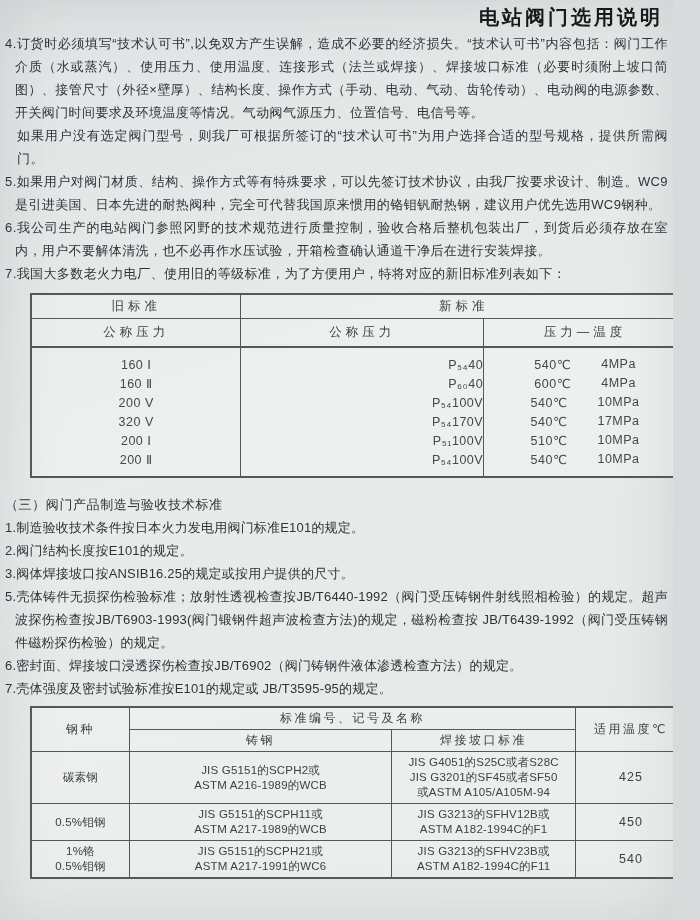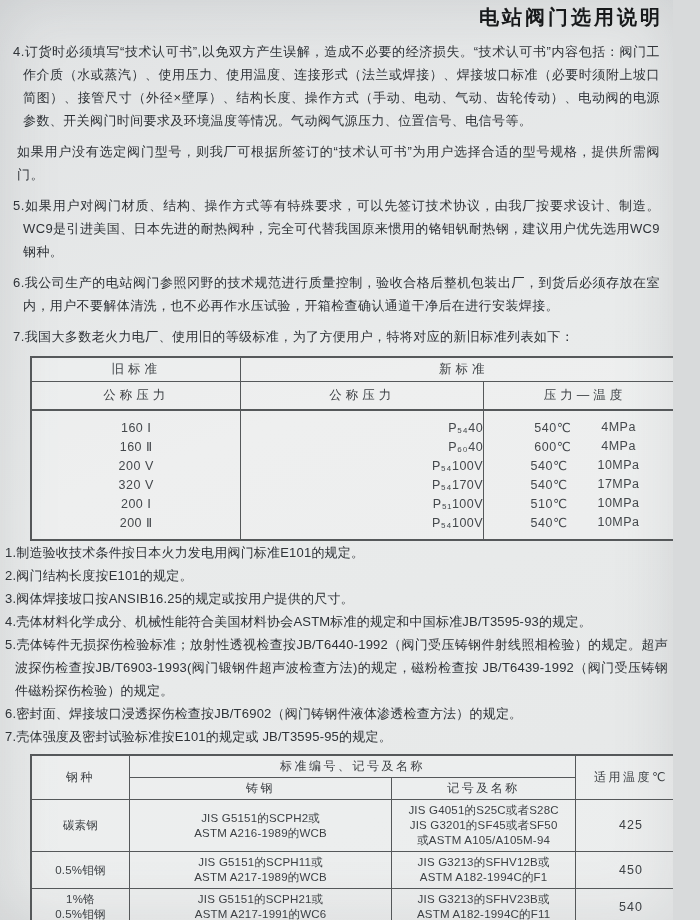--- a/index.html
+++ b/index.html
@@ -12,21 +12,21 @@
     position:relative;width:673px;height:920px;overflow:hidden;
     background:linear-gradient(160deg,#e1e3e4 0%,#e9ebeb 45%,#e6e8e8 100%);
     box-shadow:inset 0 0 60px rgba(110,116,120,.20);
     color:#2f3338;
   }
   .title{
     position:absolute;top:4px;right:10px;margin:0;
     font-size:20px;font-weight:700;letter-spacing:3px;color:#17191b;
   }
   .content{position:absolute;left:5px;right:5px;top:32px;}
-  .para{margin:8px;line-height:23px;font-size:13px;letter-spacing:.4px;
+  .para{margin:0;line-height:23px;font-size:13px;letter-spacing:.4px;
         text-align:justify;padding-left:10px;text-indent:-10px;}
   .para.cont{padding-left:0;text-indent:0;margin-left:12px;}
   
   table{border-collapse:collapse;}
   .std-table{
     width:658px;margin:8px 0 0 25px;table-layout:fixed;
     border:2px solid #55585a;background:rgba(255,255,255,.22);
     font-size:12.5px;color:#44484c;
   }
   .std-table th{font-weight:400;letter-spacing:4px;color:#3b3f43;}
@@ -145,45 +145,45 @@
             <td class="c-pt vline">
               <span class="pt">
                 <span>540℃</span>
                 <span>10MPa</span>
               </span>
             </td>
           </tr>
         </tbody>
     </table>
 
+    <p class="sec-heading">（三）阀门产品制造与验收技术标准</p>
     <p class="sec-item">1.制造验收技术条件按日本火力发电用阀门标准E101的规定。</p>
     <p class="sec-item">2.阀门结构长度按E101的规定。</p>
     <p class="sec-item">3.阀体焊接坡口按ANSIB16.25的规定或按用户提供的尺寸。</p>
-    <p class="sec-item">4.壳体材料化学成分、机械性能符合美国材料协会ASTM标准的规定和中国标准JB/T3595-93的规定。</p>
     <p class="sec-item">5.壳体铸件无损探伤检验标准；放射性透视检查按JB/T6440-1992（阀门受压铸钢件射线照相检验）的规定。超声波探伤检查按JB/T6903-1993(阀门锻钢件超声波检查方法)的规定，磁粉检查按 JB/T6439-1992（阀门受压铸钢件磁粉探伤检验）的规定。</p>
     <p class="sec-item">6.密封面、焊接坡口浸透探伤检查按JB/T6902（阀门铸钢件液体渗透检查方法）的规定。</p>
     <p class="sec-item">7.壳体强度及密封试验标准按E101的规定或 JB/T3595-95的规定。</p>
 
 
     <table class="mat-table">
       <colgroup>
           <col style="width:15%">
           <col style="width:40%">
           <col style="width:28%">
           <col style="width:17%">
         </colgroup>
       <thead>
         <tr>
           <th rowspan="2">钢种</th>
           <th colspan="2">标准编号、记号及名称</th>
           <th rowspan="2">适用温度℃</th>
         </tr>
         <tr>
           <th>铸钢</th>
-          <th>记号及名称</th>
+          <th>焊接坡口标准</th>
         </tr>
       </thead>
       <tbody>
           <tr>
             <td class="c-steel">
               <span class="ln">碳素钢</span>
             </td>
             <td class="c-cast">
               <span class="ln">JIS G5151的SCPH2或</span>
               <span class="ln">ASTM A216-1989的WCB</span>

